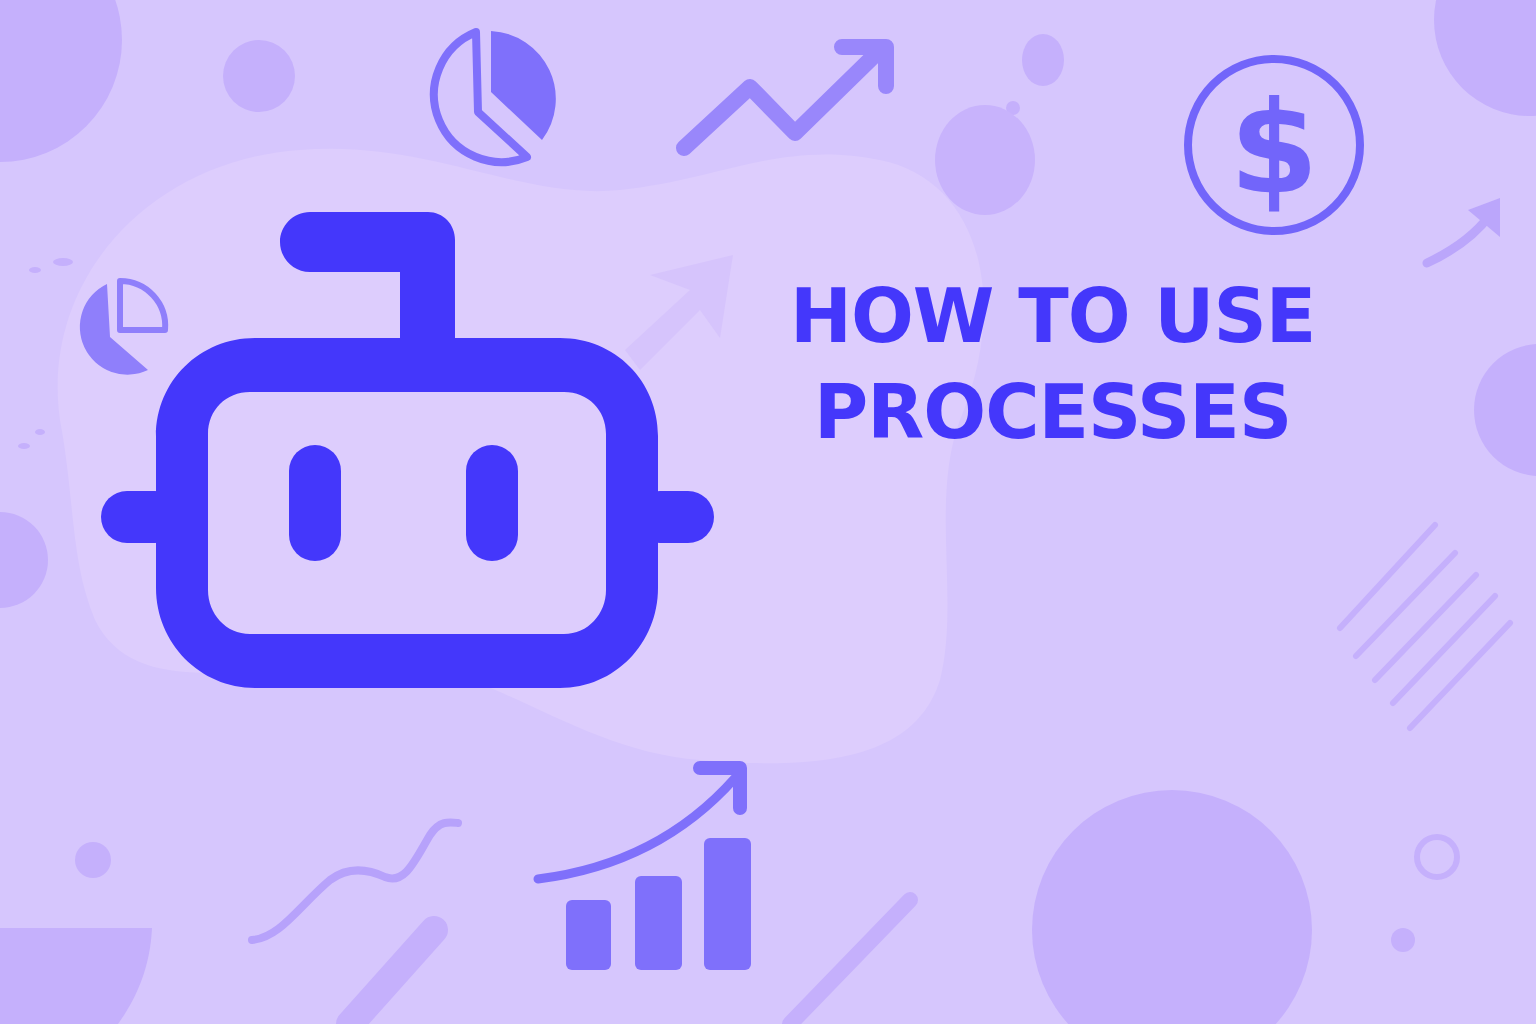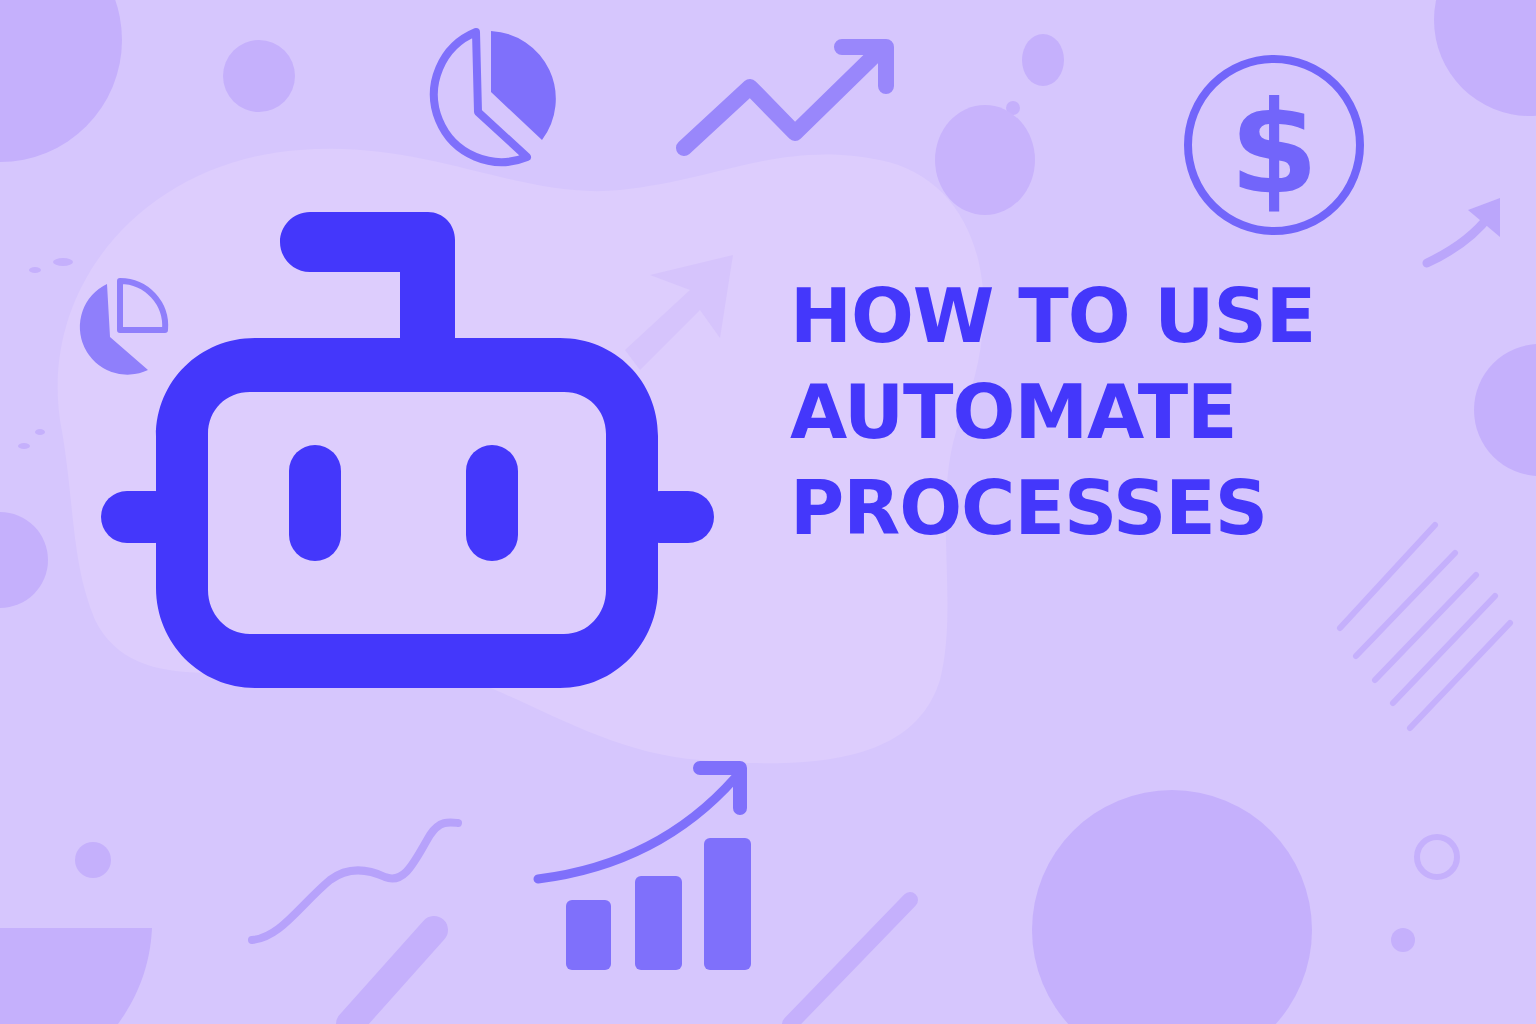--- a/index.html
+++ b/index.html
@@ -12,20 +12,21 @@
     .bg-svg { position: absolute; left: 0; top: 0; width: 1536px; height: 1024px; }
     .headline {
       position: absolute; left: 790px; top: 268px; margin: 0;
       color: #4437fb;
       font-family: "DejaVu Sans", sans-serif;
       font-weight: bold;
       font-size: 74px;
       line-height: 96px;
       letter-spacing: -1px;
       text-transform: uppercase;
+      text-align: center;
     }
     .headline .line { display: block; white-space: nowrap; }
   </style>
 </head>
 <body>
 
 <div class="canvas">
 
   <svg class="bg-svg" viewBox="0 0 1536 1024" xmlns="http://www.w3.org/2000/svg">
 
@@ -109,17 +110,16 @@
       <path fill-rule="evenodd" d="M255 338 L560 338 C 615 338, 658 381, 658 436 L 658 588 C 658 643, 615 688, 560 688 L 255 688 C 200 688, 156 643, 156 588 L 156 436 C 156 381, 200 338, 255 338 Z
                M250 392 C 226 392, 208 410, 208 434 L 208 590 C 208 614, 226 634, 250 634 L 564 634 C 588 634, 606 614, 606 590 L 606 434 C 606 410, 588 392, 564 392 Z"></path>
 
       <rect x="289" y="445" width="52" height="116" rx="26"></rect>
       <rect x="466" y="445" width="52" height="116" rx="26"></rect>
     </g>
   </svg>
 
   <h1 class="headline">
     <span class="line">HOW TO USE</span>
-    <span class="line">AUTOMATE</span>
     <span class="line">PROCESSES</span>
   </h1>
 
 </div>
 
 </body></html>

